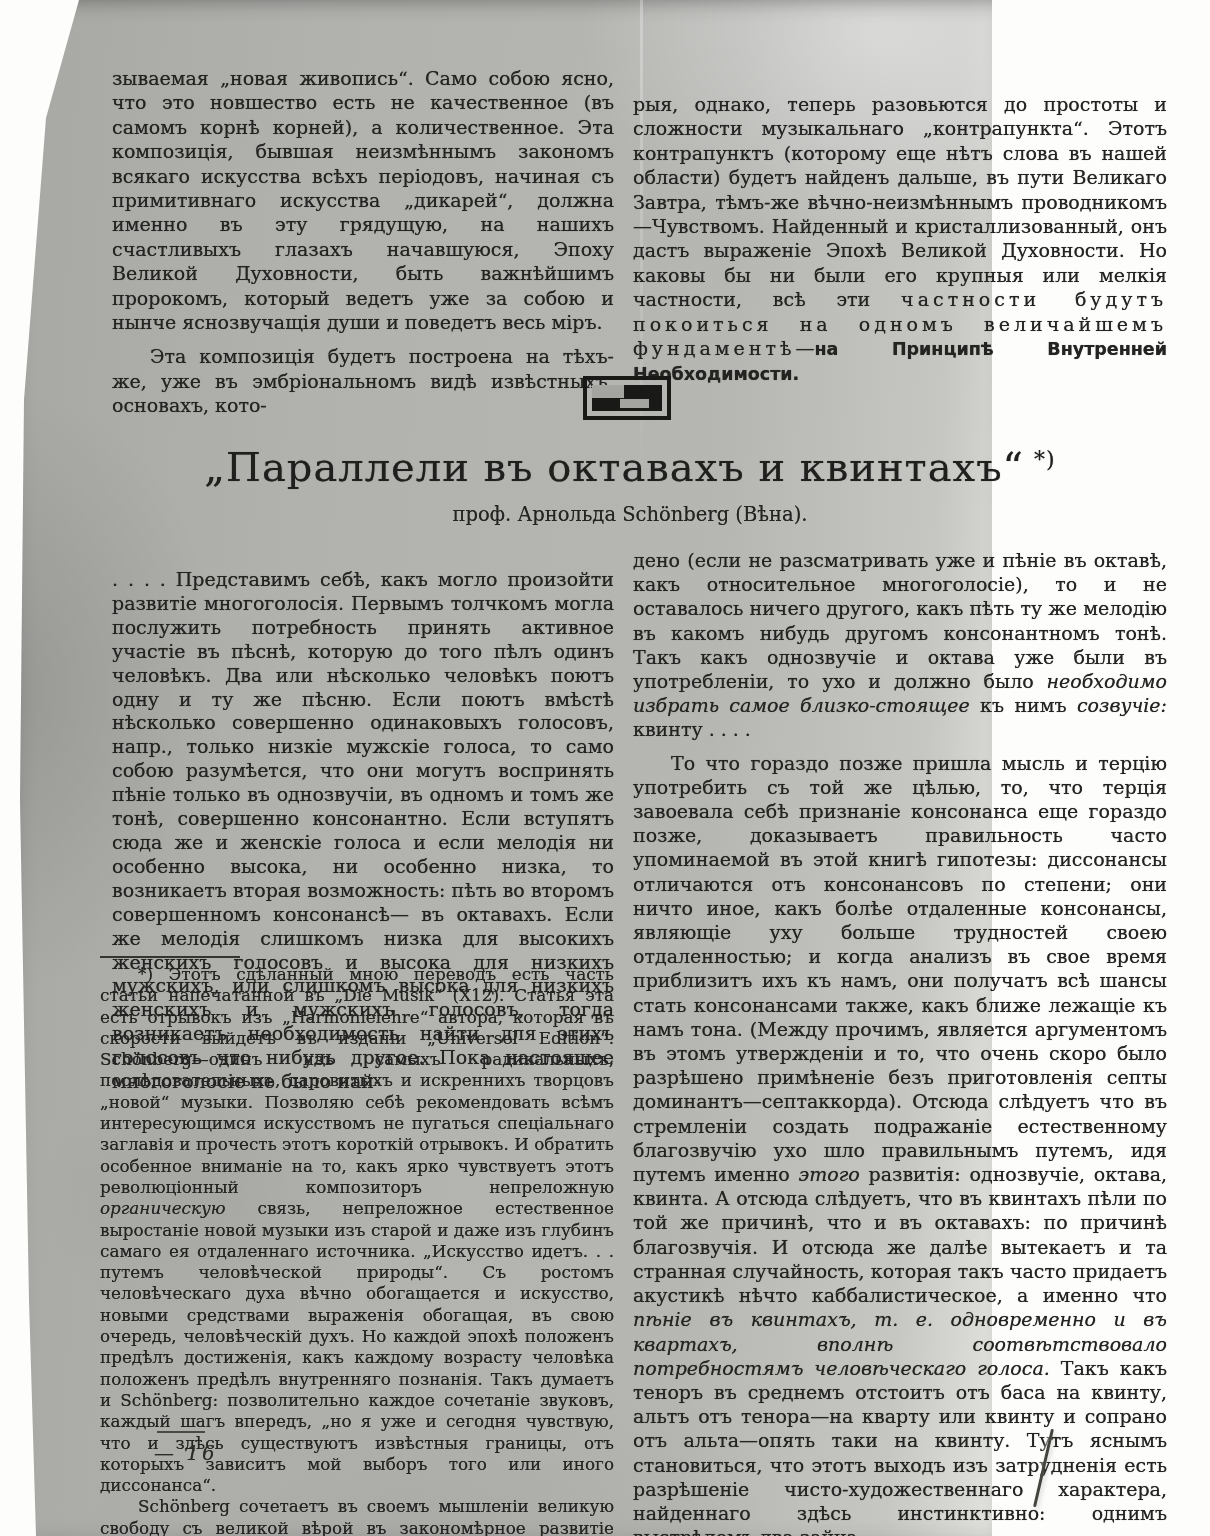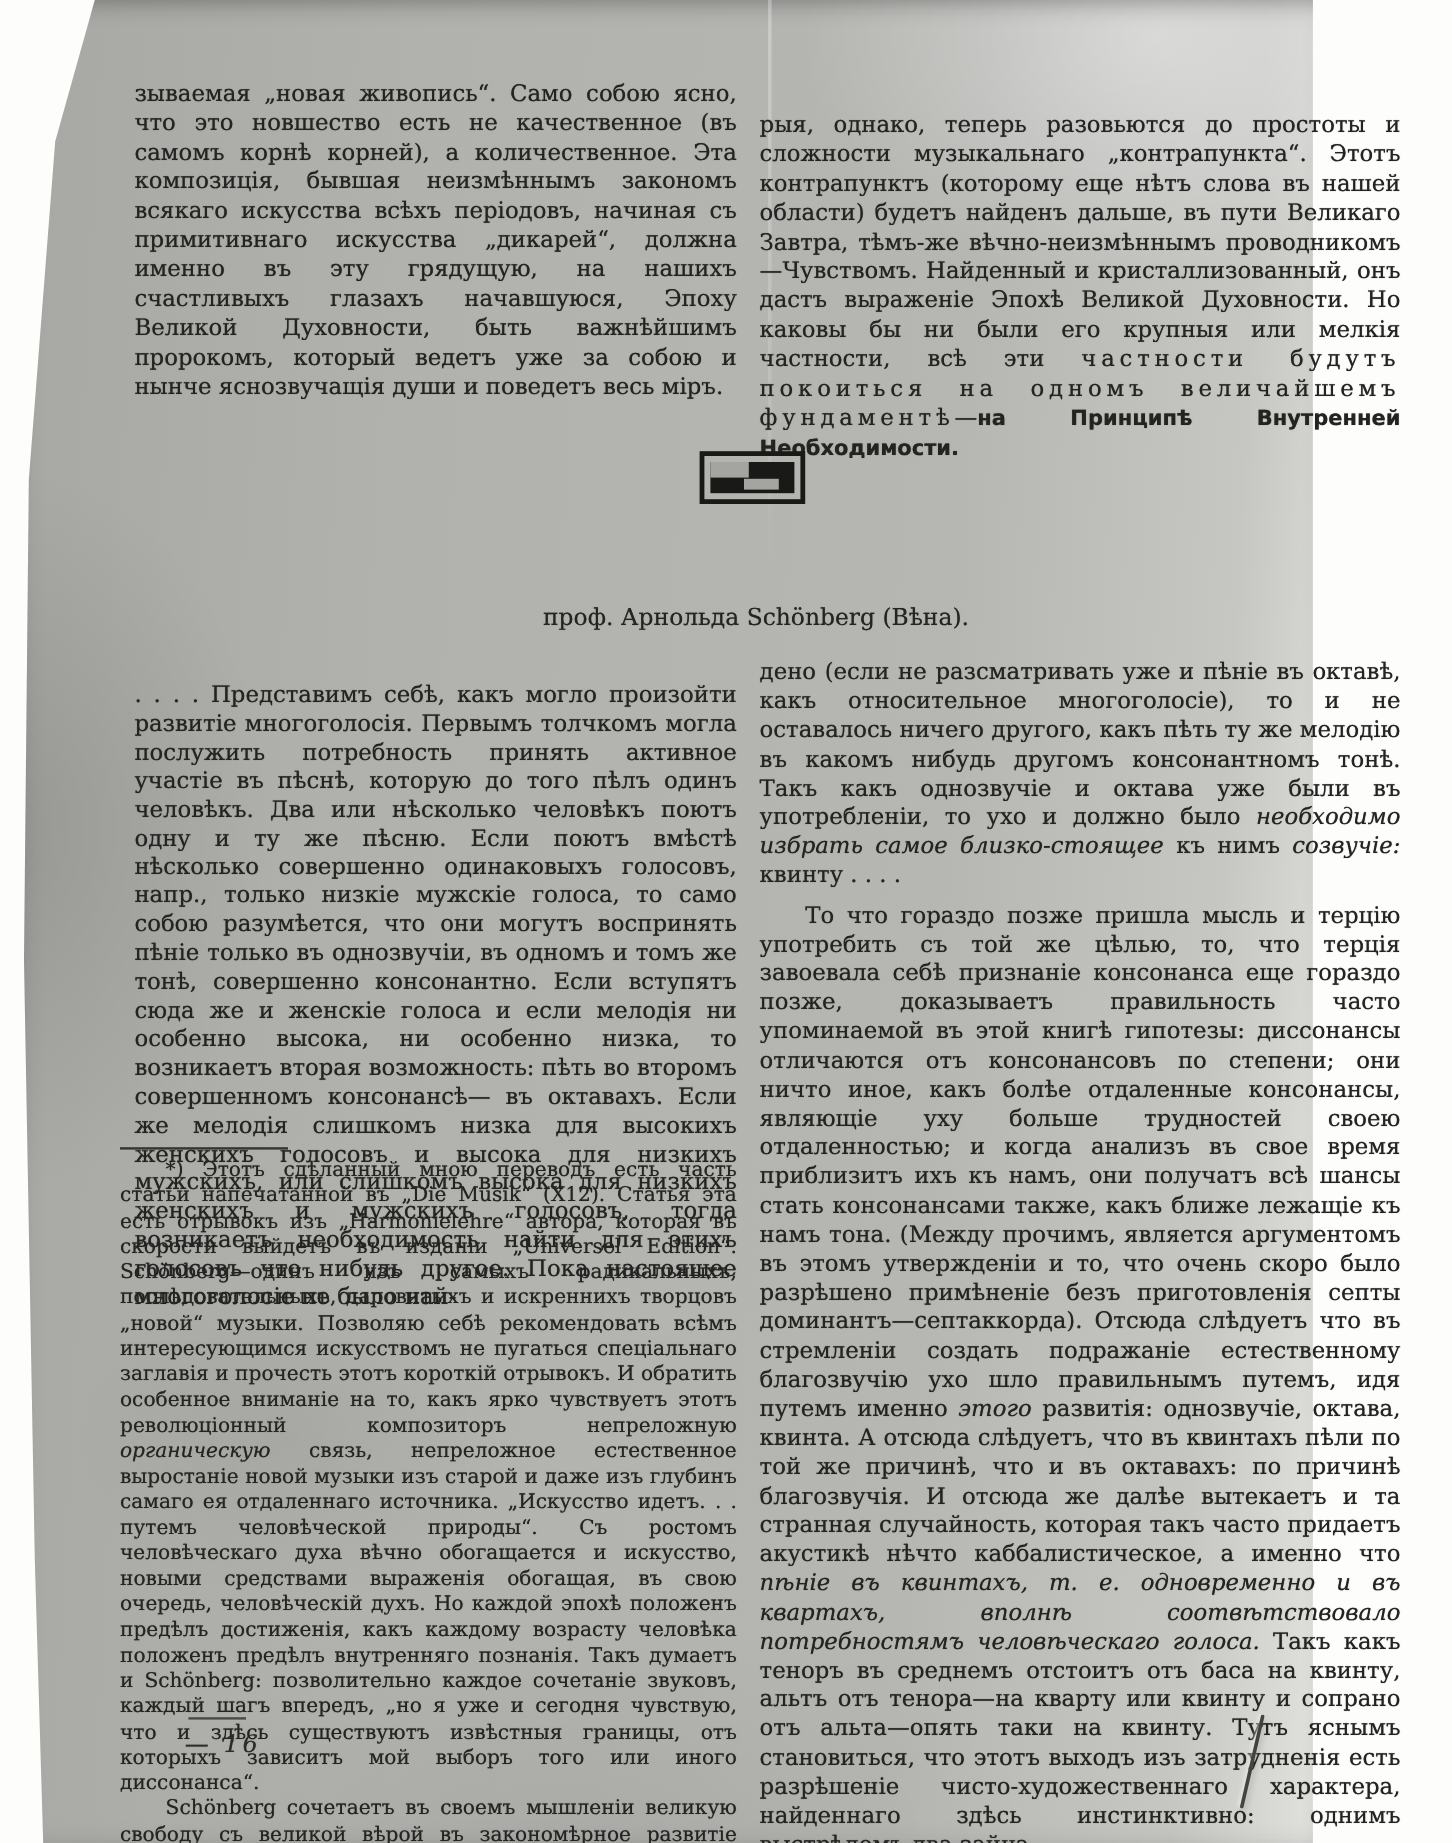--- a/index.html
+++ b/index.html
@@ -2,21 +2,21 @@
 <html><head>
 <meta charset="utf-8">
 <style>
   html,body{margin:0;padding:0;}
   body{
     width:1210px;height:1536px;
     background:#fdfdfc;
     font-family:"DejaVu Serif","Liberation Serif",serif;
     overflow:hidden;
   }
-  .canvas{position:relative;width:1094px;height:1536px;}
+  .canvas{position:relative;width:992px;height:1536px;}
   .page{
     position:absolute;inset:0;
     clip-path:polygon(79px 0,1210px 0,1210px 1536px,36px 1536px,29px 1300px,20px 800px,24px 400px,46px 118px);
     background:
       radial-gradient(ellipse 420px 300px at 88% 2%, rgba(255,255,255,0.40), transparent 70%),
       radial-gradient(ellipse 260px 200px at 22% 78%, rgba(0,0,0,0.05), transparent 70%),
       radial-gradient(ellipse 300px 420px at 1% 45%, rgba(0,0,0,0.10), transparent 72%),
       radial-gradient(ellipse 500px 260px at 45% 100%, rgba(0,0,0,0.05), transparent 75%),
       linear-gradient(93deg,#a7a7a4 0%,#b1b1ae 30%,#b6b6b3 70%,#c6c6c3 90%,#dededb 99%);
     box-shadow:inset 20px 0 28px -14px rgba(0,0,0,0.38), inset 0 14px 22px -14px rgba(0,0,0,0.28);
@@ -74,33 +74,35 @@
 </style>
 </head>
 <body>
 
 <div class="canvas">
   <div class="page">
     <div class="crease"></div>
 
     <div class="col" style="left:112px;top:66px;width:502px;">
       <p class="body-text">зываемая „новая живопись“. Само собою ясно, что это новшество есть не качественное (въ самомъ корнѣ корней), а количественное. Эта композиція, бывшая неизмѣннымъ закономъ всякаго искусства всѣхъ періодовъ, начиная съ примитивнаго искусства „дикарей“, должна именно въ эту грядущую, на нашихъ счастливыхъ глазахъ начавшуюся, Эпоху Великой Духовности, быть важнѣйшимъ пророкомъ, который ведетъ уже за собою и нынче яснозвучащія души и поведетъ весь міръ.</p>
+      <p class="body-text indent mt">Эта композиція будетъ построена на тѣхъ-же, уже въ эмбріональномъ видѣ извѣстныхъ, основахъ, кото-</p>
     </div>
 
     <div class="col" style="left:633px;top:56px;width:534px;margin-top:36px;">
       <p class="body-text"><span>рыя, однако, теперь разовьются до простоты и сложности музыкальнаго „контрапункта“. Этотъ контрапунктъ (которому еще нѣтъ слова въ нашей области) будетъ найденъ дальше, въ пути Великаго Завтра, тѣмъ-же вѣчно-неизмѣннымъ проводникомъ—Чувствомъ. Найденный и кристаллизованный, онъ дастъ выраженіе Эпохѣ Великой Духовности. Но каковы бы ни были его крупныя или мелкія частности, всѣ эти </span><span class="spaced">частности будутъ покоиться на одномъ величайшемъ фундаментѣ</span><span>—</span><span class="bold-head">на Принципѣ Внутренней Необходимости.</span></p>
     </div>
 
     <div class="ornament">
       <div class="orn-inner">
         <div class="orn-light a"></div>
         <div class="orn-light b"></div>
       </div>
     </div>
 
+    <h1 class="title"><span>„Параллели въ октавахъ и квинтахъ“</span><sup>*)</sup></h1>
     <div class="subtitle">проф. Арнольда Schönberg (Вѣна).</div>
 
     <div class="col" style="left:112px;top:548px;width:502px;margin-top:20px;">
       <p class="body-text" style="line-height:23.9px;">. . . . Представимъ себѣ, какъ могло произойти развитіе многоголосія. Первымъ толчкомъ могла послужить потребность принять активное участіе въ пѣснѣ, которую до того пѣлъ одинъ человѣкъ. Два или нѣсколько человѣкъ поютъ одну и ту же пѣсню. Если поютъ вмѣстѣ нѣсколько совершенно одинаковыхъ голосовъ, напр., только низкіе мужскіе голоса, то само собою разумѣется, что они могутъ воспринять пѣніе только въ однозвучіи, въ одномъ и томъ же тонѣ, совершенно консонантно. Если вступятъ сюда же и женскіе голоса и если мелодія ни особенно высока, ни особенно низка, то возникаетъ вторая возможность: пѣть во второмъ совершенномъ консонансѣ— въ октавахъ. Если же мелодія слишкомъ низка для высокихъ женскихъ голосовъ и высока для низкихъ мужскихъ, или слишкомъ высока для низкихъ женскихъ и мужскихъ голосовъ, тогда возникаетъ необходимость найти для этихъ голосовъ что нибудь другое. Пока настоящее многоголосіе не было най-</p>
     </div>
 
     <div class="rule" style="left:100px;top:956px;width:140px;"></div>
 
     <div class="col" style="left:100px;top:964px;width:514px;">
       <p class="fn-text indent"><span>*) Этотъ сдѣланный мною переводъ есть часть статьи напечатанной въ „Die Musik“ (X12). Статья эта есть отрывокъ изъ „Harmonielehre“ автора, которая въ скорости выйдетъ въ изданіи „Universel Edition“. Schönberg—одинъ изъ самыхъ радикальныхъ, послѣдовательныхъ, даровитыхъ и искреннихъ творцовъ „новой“ музыки. Позволяю себѣ рекомендовать всѣмъ интересующимся искусствомъ не пугаться спеціальнаго заглавія и прочесть этотъ короткій отрывокъ. И обратить особенное вниманіе на то, какъ ярко чувствуетъ этотъ революціонный композиторъ непреложную </span><i>органическую</i><span> связь, непреложное естественное выростаніе новой музыки изъ старой и даже изъ глубинъ самаго ея отдаленнаго источника. „Искусство идетъ. . . путемъ человѣческой природы“. Съ ростомъ человѣческаго духа вѣчно обогащается и искусство, новыми средствами выраженія обогащая, въ свою очередь, человѣческій духъ. Но каждой эпохѣ положенъ предѣлъ достиженія, какъ каждому возрасту человѣка положенъ предѣлъ внутренняго познанія. Такъ думаетъ и Schönberg: позволительно каждое сочетаніе звуковъ, каждый шагъ впередъ, „но я уже и сегодня чувствую, что и здѣсь существуютъ извѣстныя границы, отъ которыхъ зависитъ мой выборъ того или иного диссонанса“.</span></p>

